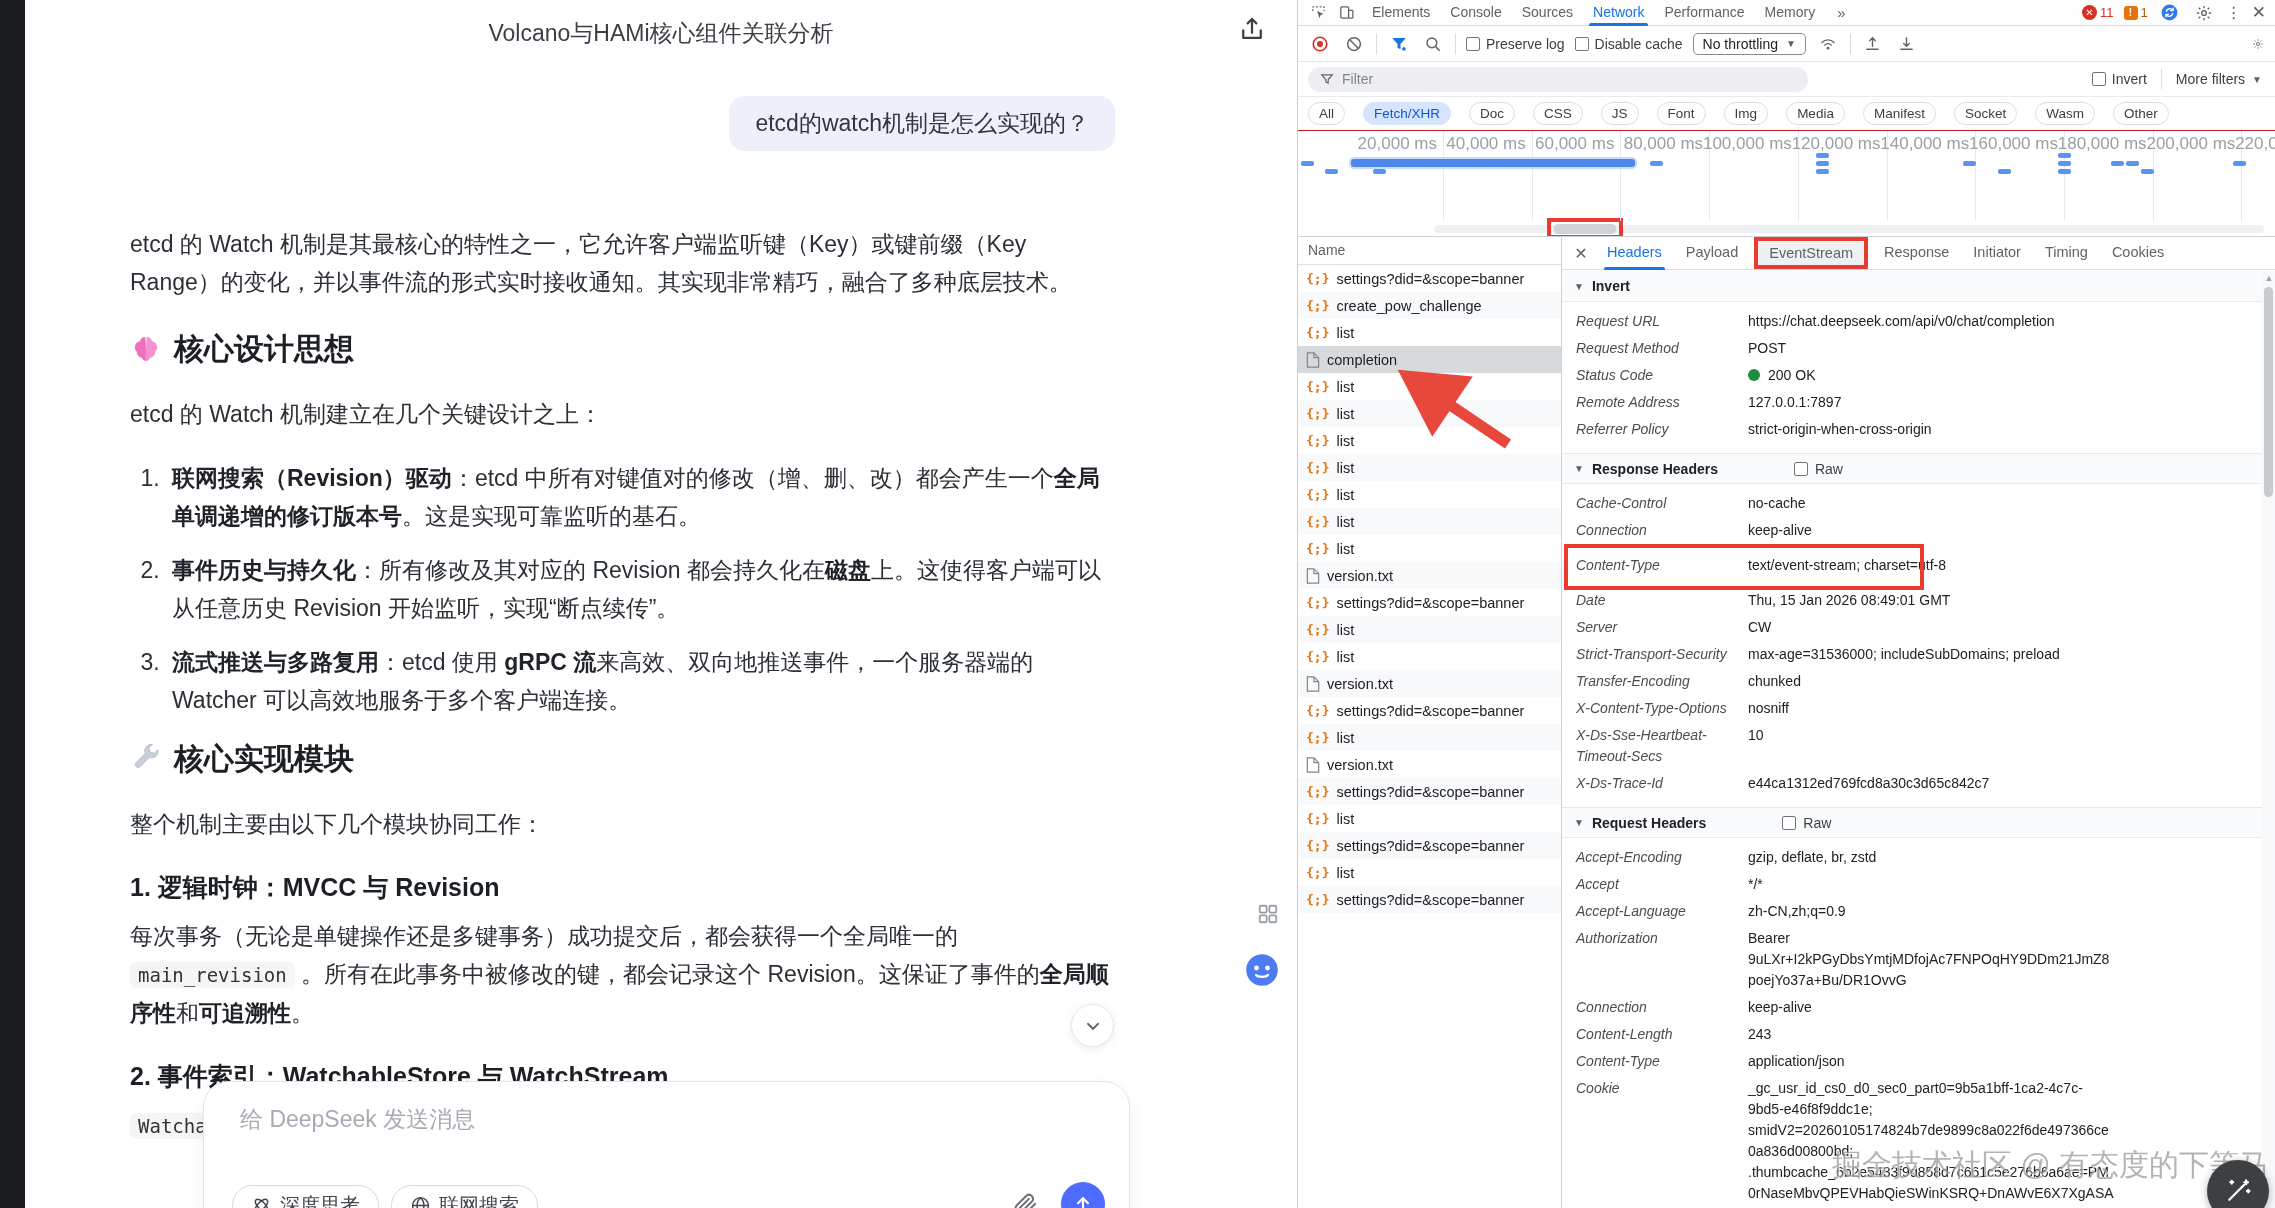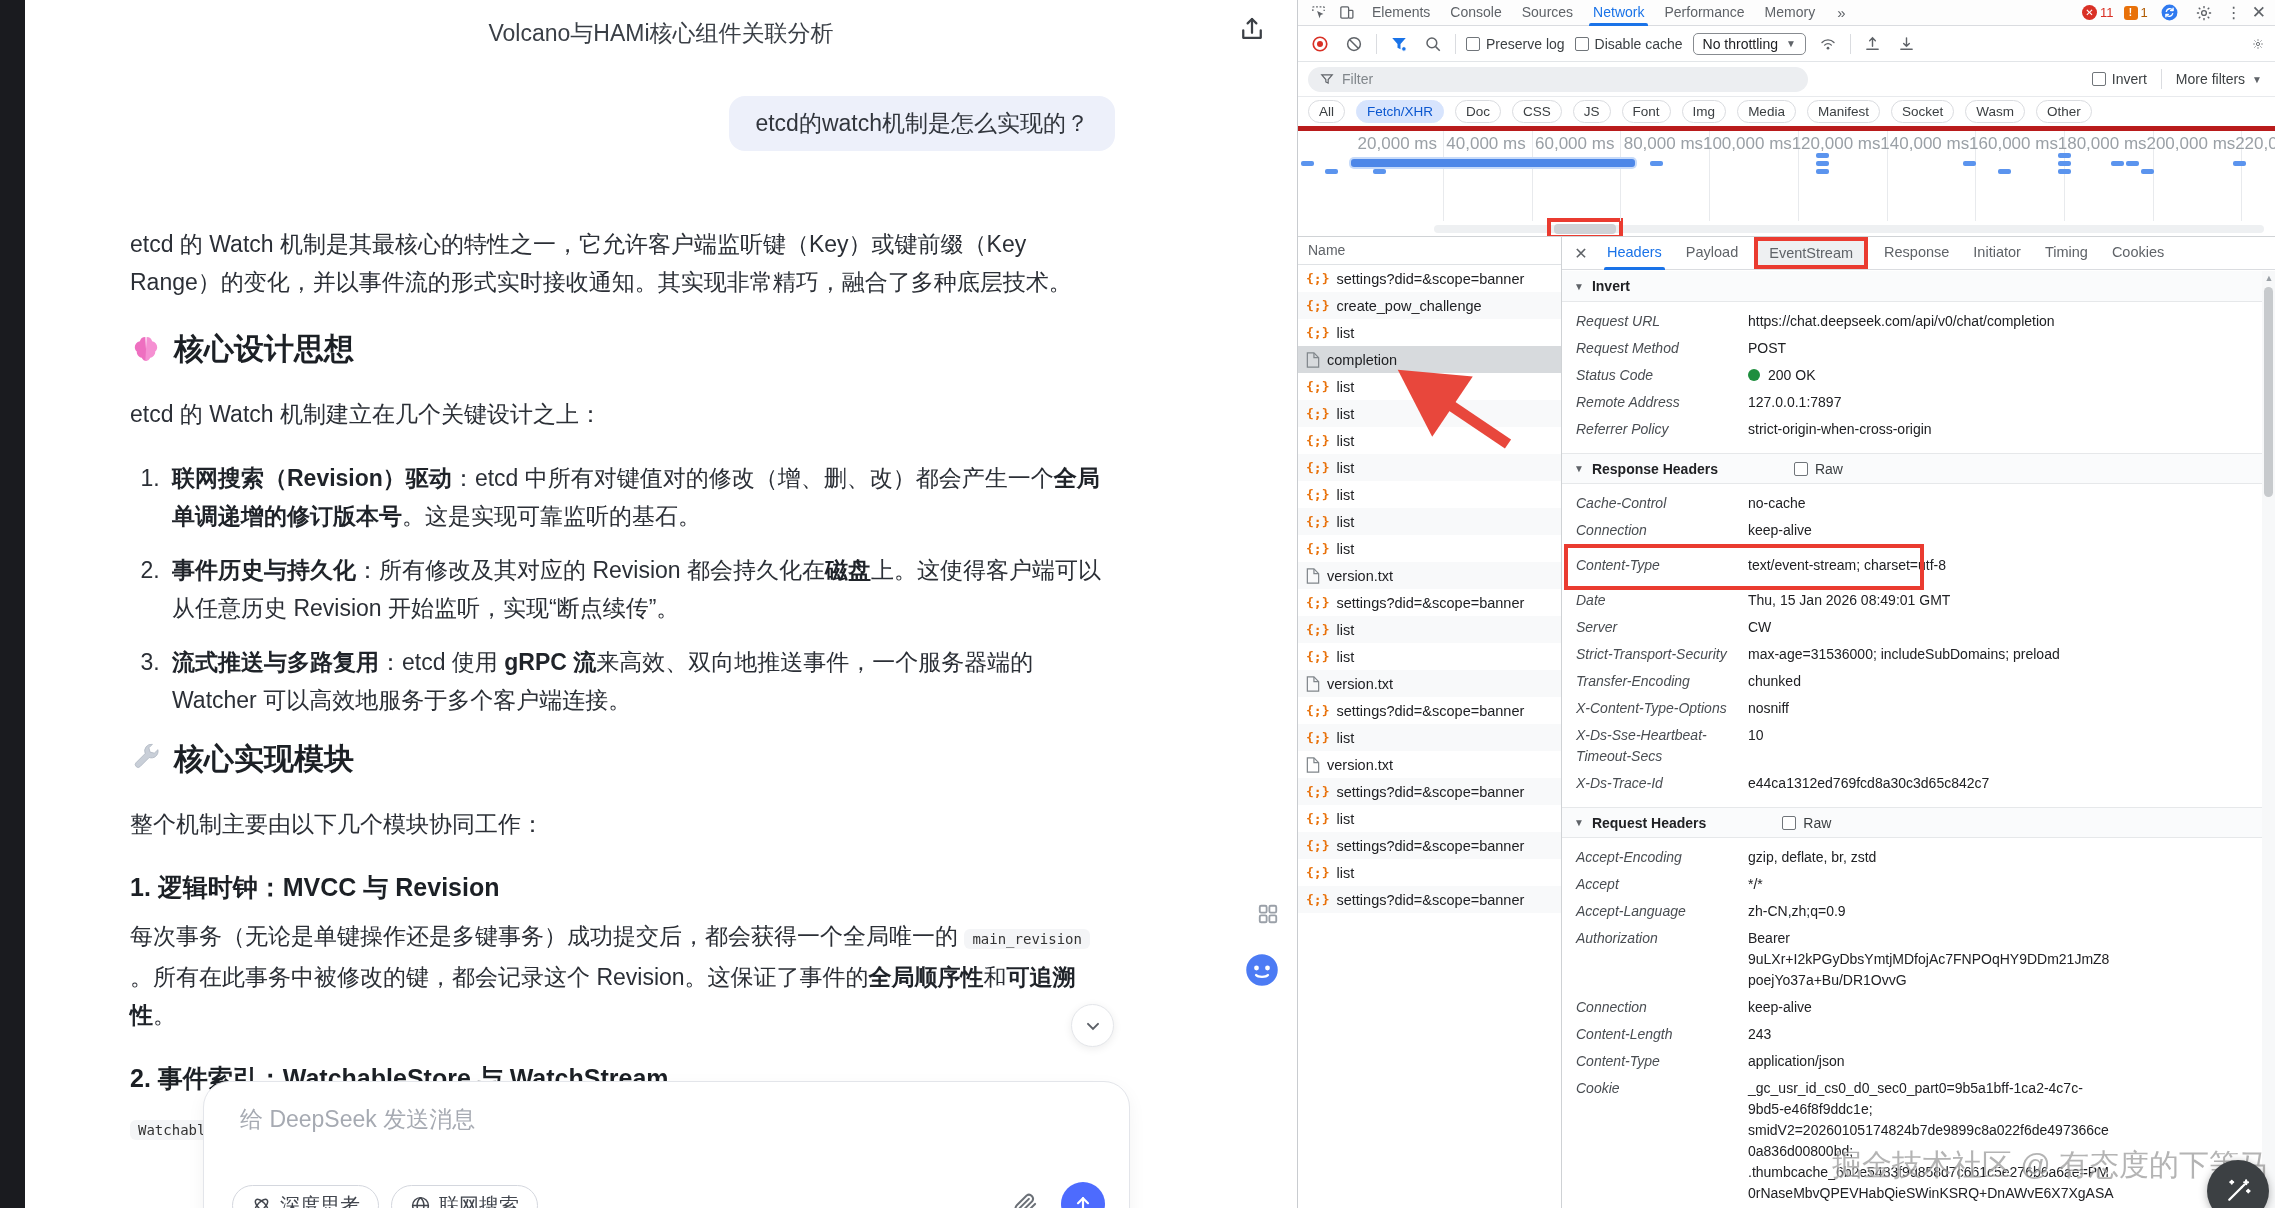--- a/index.html
+++ b/index.html
@@ -16,21 +16,21 @@
   .share-btn { position:absolute; top:14px; right:26px; width:34px; height:34px; cursor:pointer; color:#3c4046; }
   .chat-col { position:absolute; left:105px; top:0; width:985px; }
   .bubble { position:absolute; top:96px; right:0; background:#edf0fa; border-radius:16px; padding:12px 26px; font-size:23px; color:#31353c; }
   .answer { position:absolute; top:225px; left:0; width:985px; font-size:23px; line-height:38px; color:#2b2f36; }
   .answer p { margin-bottom:26px; }
   .answer h2 { font-size:30px; line-height:44px; color:#1c2025; margin:14px 0 24px; display:flex; align-items:center; gap:12px; font-weight:700; }
   .answer h3 { font-size:25px; line-height:36px; color:#1c2025; margin:4px 0 12px; font-weight:700; }
   .answer b { font-weight:700; color:#1f2329; }
   .answer ol { margin:0 0 18px 36px; }
   .answer ol li { margin-bottom:16px; padding-left:6px; }
-  .ic { font-family:"DejaVu Sans Mono","Liberation Mono",monospace; font-size:14px; background:#f4f5f7; border-radius:6px; padding:2px 8px; color:#333; }
+  .ic { font-family:"DejaVu Sans Mono","Liberation Mono",monospace; font-size:19px; background:#f4f5f7; border-radius:6px; padding:2px 8px; color:#333; }
   .emoji-ico { width:32px; height:32px; flex:0 0 auto; }
 
   .scroll-down { position:absolute; left:1046px; top:1004px; width:43px; height:43px; border-radius:50%; background:#fff; border:1px solid #e4e6ea; box-shadow:0 2px 8px rgba(0,0,0,.08); display:flex; align-items:center; justify-content:center; cursor:pointer; }
   .grid-widget { position:absolute; left:1232px; top:903px; width:22px; height:22px; color:#9aa0a8; cursor:pointer; }
   .face-widget { position:absolute; left:1218px; top:951px; width:38px; height:38px; cursor:pointer; }
 
   .composer { position:absolute; left:178px; top:1081px; width:927px; height:160px; background:#fff; border:1.5px solid #e3e5ea; border-radius:26px; box-shadow:0 6px 18px rgba(0,0,0,.05); }
   .composer-ph { position:absolute; left:36px; top:22px; font-size:23px; color:#a6aab2; }
   .composer-row { position:absolute; left:28px; bottom:14px; display:flex; gap:12px; align-items:center; }
   .pill-btn { display:flex; align-items:center; gap:8px; height:41px; padding:0 18px; border:1px solid #d4d7de; border-radius:22px; font-size:20px; color:#42464e; background:#fff; cursor:pointer; }
@@ -60,21 +60,21 @@
   .cb { width:14px; height:14px; border:1.5px solid #70757a; border-radius:2px; background:#fff; flex:0 0 auto; }
   .throttle-sel { display:flex; align-items:center; gap:8px; border:1px solid #878b90; border-radius:5px; padding:2px 9px; font-size:14px; color:#202124; background:#fff; cursor:pointer; white-space:nowrap; }
   .caret { font-size:10px; color:#5f6368; }
   .gear-right { margin-left:auto; padding-right:12px; }
 
   .dt-filterrow { top:62px; height:35px; padding-left:10px; gap:10px; background:#fff; border-bottom:1px solid #e8eaed; }
   .filter-pill { display:flex; align-items:center; gap:8px; width:500px; height:25px; background:#eceef1; border-radius:13px; padding:0 12px; color:#80868b; font-size:14px; }
   .filter-right { margin-left:auto; display:flex; align-items:center; gap:14px; padding-right:14px; }
   .more-filters { display:flex; gap:7px; align-items:center; color:#3c4043; font-size:14px; cursor:pointer; }
 
-  .dt-chiprow { top:97px; height:34px; padding-left:10px; gap:11px; border-bottom:5px solid #b91c1c; background:#fff; }
+  .dt-chiprow { top:97px; height:34px; padding-left:10px; gap:18px; border-bottom:1px solid #b91c1c; background:#fff; }
   .chip { height:23px; line-height:21px; padding:0 10px; border:1px solid #dadce0; border-radius:12px; font-size:13.5px; color:#3c4043; cursor:pointer; white-space:nowrap; }
   .chip.active { background:#d7e4fd; border-color:#d7e4fd; color:#0b57d0; }
 
   .timeline { position:absolute; top:131px; left:0; width:978px; height:106px; border-bottom:1px solid #d0d3d6; background:#fff; overflow:hidden; }
   .tl-grid { position:absolute; top:0; width:1px; height:90px; background:#e8eaed; }
   .tl-lab { position:absolute; top:3px; width:120px; text-align:right; font-size:17px; color:#9aa0a6; white-space:nowrap; }
   .tl-mark { position:absolute; height:5px; border-radius:2px; background:#5b94ee; }
   .tl-longbar { position:absolute; height:8px; border-radius:3px; background:#4d87e8; box-shadow:0 0 0 2px #c7dbfa; }
   .tl-track { position:absolute; left:136px; top:94px; width:830px; height:8px; background:#eef0f2; border-radius:4px; }
   .tl-thumb { position:absolute; left:256px; top:93px; width:62px; height:10px; background:#cfd2d6; border-radius:4px; }

